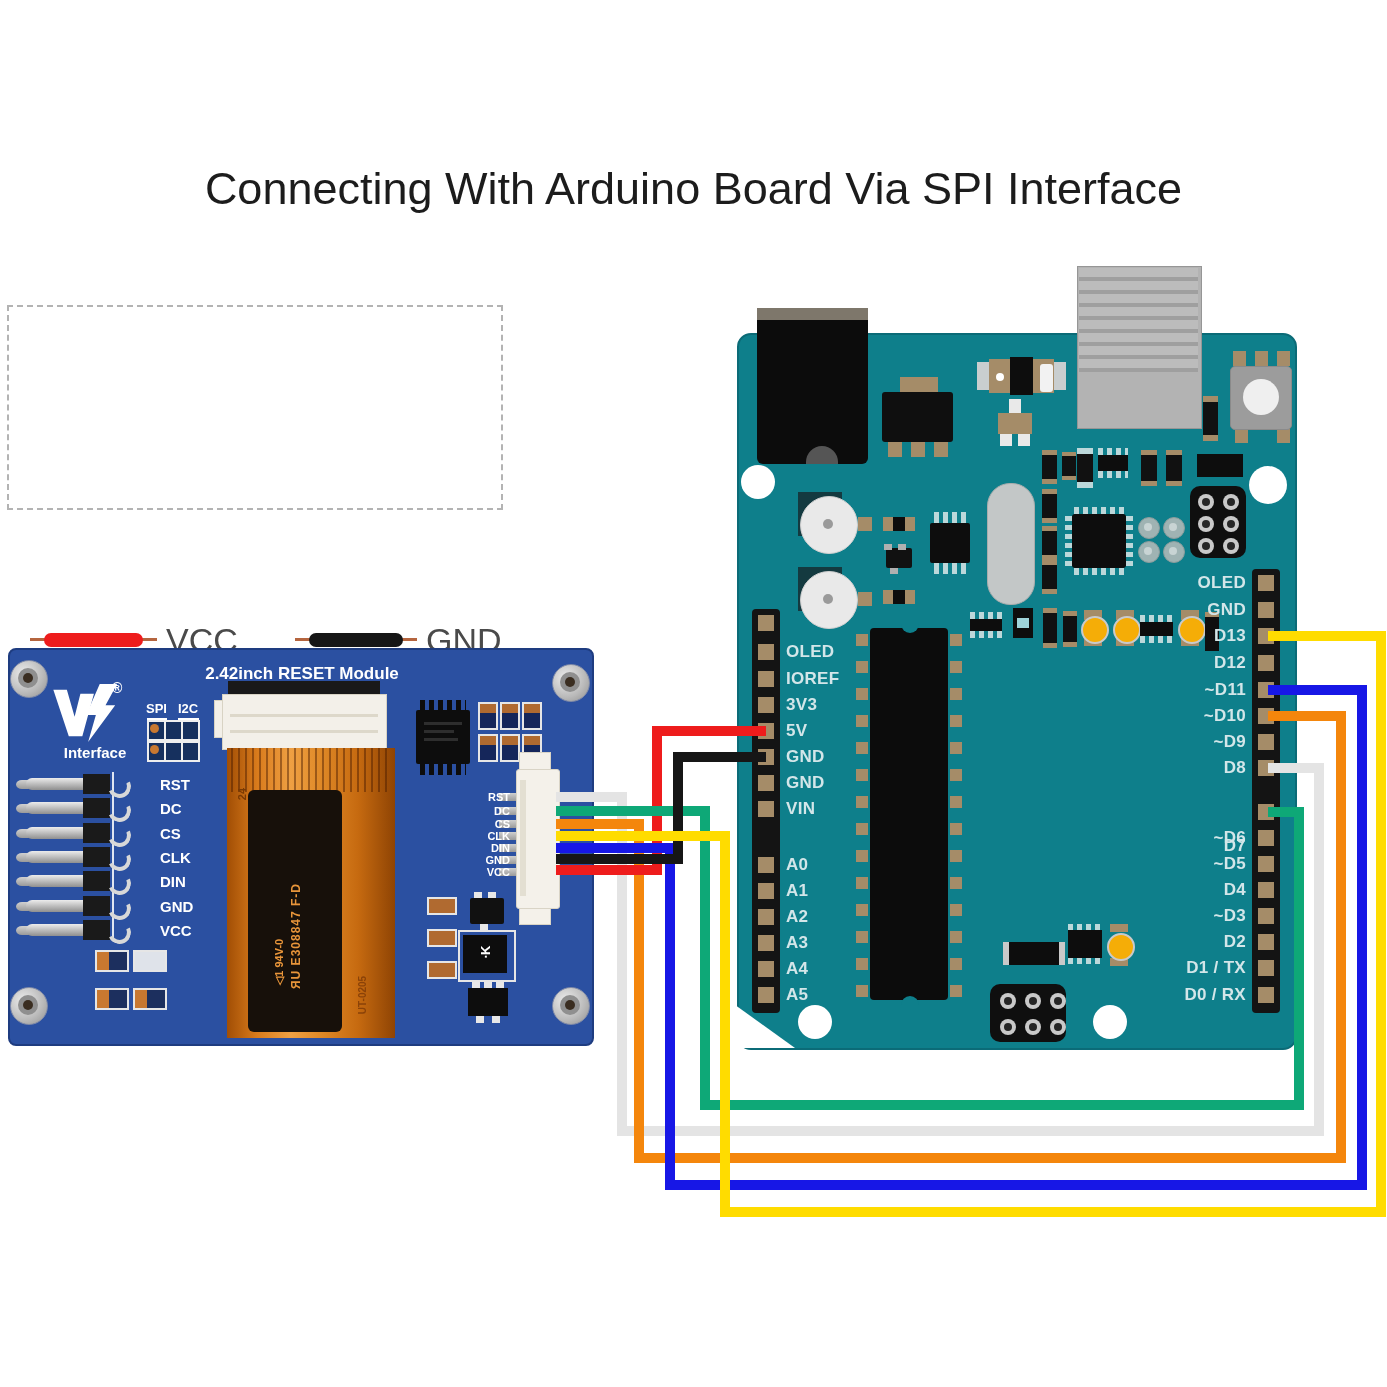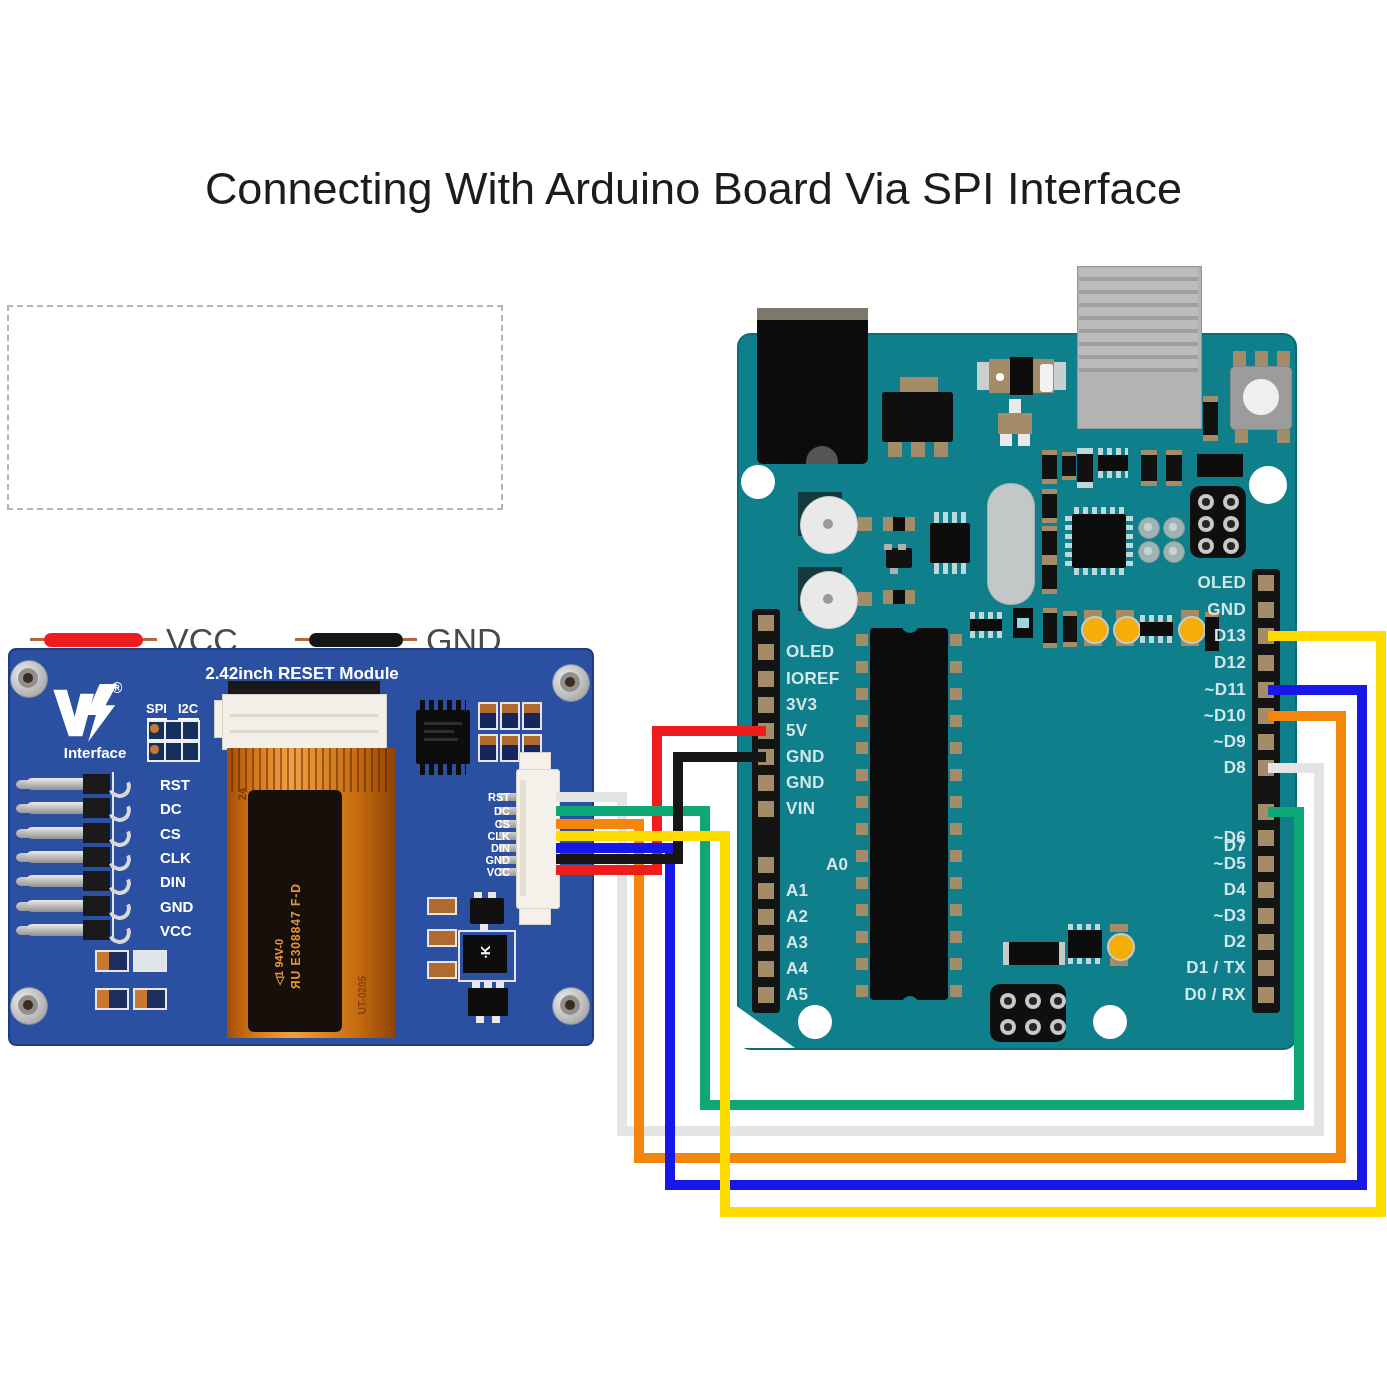--- a/index.html
+++ b/index.html
@@ -435,21 +435,21 @@
     <div class="abs" style="left:485px;top:952px;transform:translate(-50%,-50%) rotate(-90deg);color:#fff;
          font-weight:bold;font-size:13px;">∙K</div>
 
     <div class="apin apin-l" style="top:652px;">OLED</div>
     <div class="apin apin-l" style="top:679px;">IOREF</div>
     <div class="apin apin-l" style="top:705px;">3V3</div>
     <div class="apin apin-l" style="top:731px;">5V</div>
     <div class="apin apin-l" style="top:757px;">GND</div>
     <div class="apin apin-l" style="top:783px;">GND</div>
     <div class="apin apin-l" style="top:809px;">VIN</div>
-    <div class="apin apin-l" style="top:865px;margin-left:40px;">A0</div>
+    <div class="apin apin-l" style="top:865px;">A0</div>
     <div class="apin apin-l" style="top:891px;">A1</div>
     <div class="apin apin-l" style="top:917px;">A2</div>
     <div class="apin apin-l" style="top:943px;">A3</div>
     <div class="apin apin-l" style="top:969px;">A4</div>
     <div class="apin apin-l" style="top:995px;">A5</div>
 
     <div class="apin apin-r" style="top:583px;">OLED</div>
     <div class="apin apin-r" style="top:610px;">GND</div>
     <div class="apin apin-r" style="top:636px;">D13</div>
     <div class="apin apin-r" style="top:663px;">D12</div>

